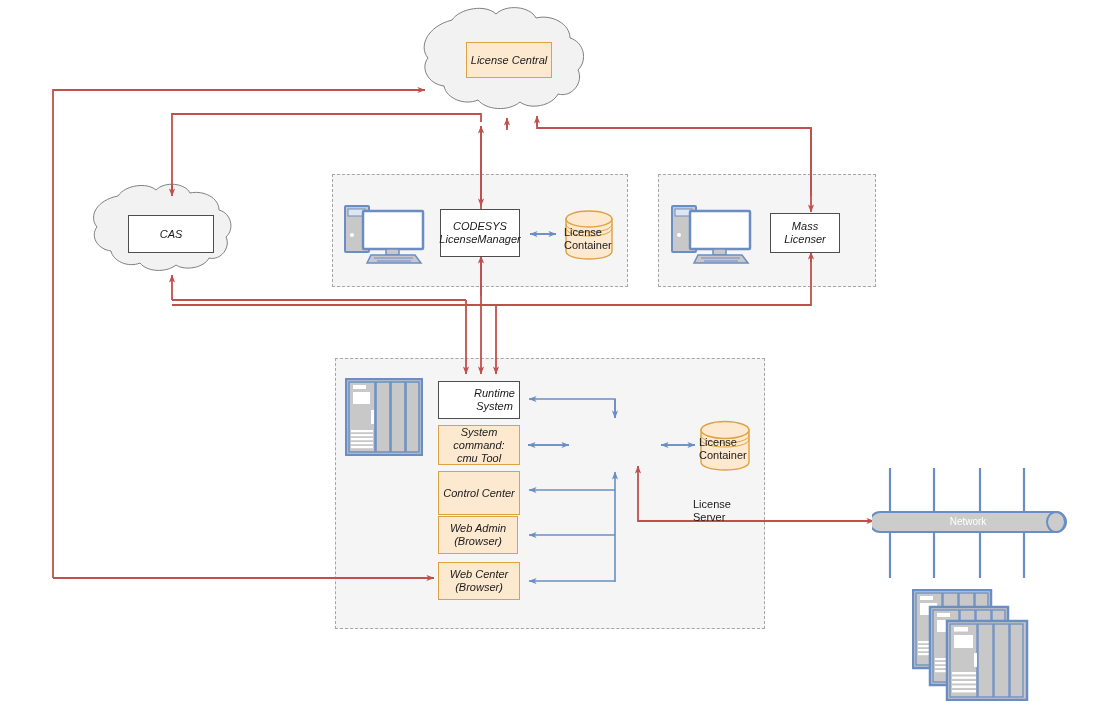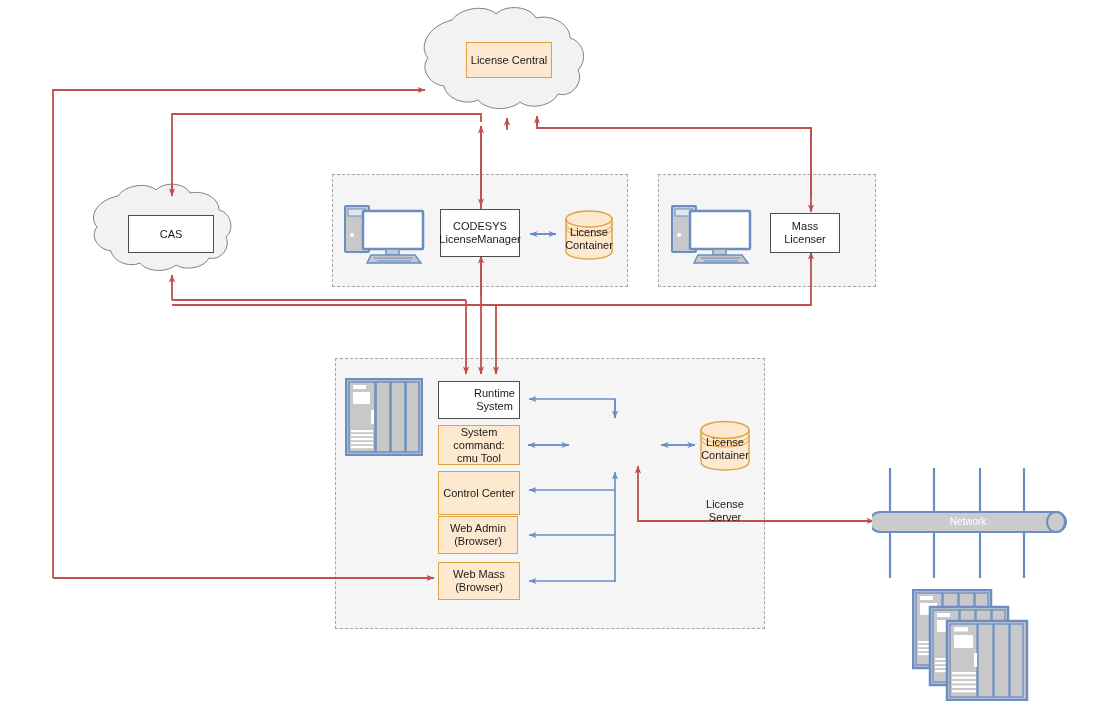--- a/index.html
+++ b/index.html
@@ -31,20 +31,21 @@
     position: absolute;
     box-sizing: border-box;
     display: flex;
     align-items: center;
     justify-content: center;
     text-align: center;
     font-size: 11px;
     line-height: 13px;
     color: #1a1a1a;
     white-space: pre-line;
+    font-style: italic;
   }
   .box-white {
     background: #ffffff;
     border: 1px solid #4d4d4d;
   }
   .box-orange {
     background: #fde9d0;
     border: 1px solid #dfa243;
   }
   .group-box {
@@ -56,21 +57,21 @@
   .net-label {
     position: absolute;
     color: #ffffff;
     font-size: 10px;
     text-align: center;
   }
   .plain-label {
     position: absolute;
     font-size: 11px;
     line-height: 13px;
-    text-align: center;
+    text-align: left;
     color: #1a1a1a;
     white-space: pre-line;
   }
   .icon-wrap {
     position: absolute;
   }
 </style>
 </head>
 <body>
 
@@ -308,21 +309,21 @@
   <div class="node box-white" style="left:438px; top:381px; width:82px; height:38px;padding-left:31px;">Runtime System</div>
 
   <div class="node box-orange" style="left:438px; top:425px; width:82px; height:40px;">System command:
 cmu Tool</div>
 
   <div class="node box-orange" style="left:438px; top:471px; width:82px; height:44px;">Control Center</div>
 
   <div class="node box-orange" style="left:438px; top:516px; width:80px; height:38px;">Web Admin
 (Browser)</div>
 
-  <div class="node box-orange" style="left:438px; top:562px; width:82px; height:38px;">Web Mass
+  <div class="node box-orange" style="left:438px; top:562px; width:82px; height:38px;">Web Center
 (Browser)</div>
 
 
   <div class="plain-label" style="left:699px; top:436px; width:52px;">License
 Container</div>
 
   <div class="plain-label" style="left:693px; top:498px; width:64px;">License
 Server</div>
 
 </div>

